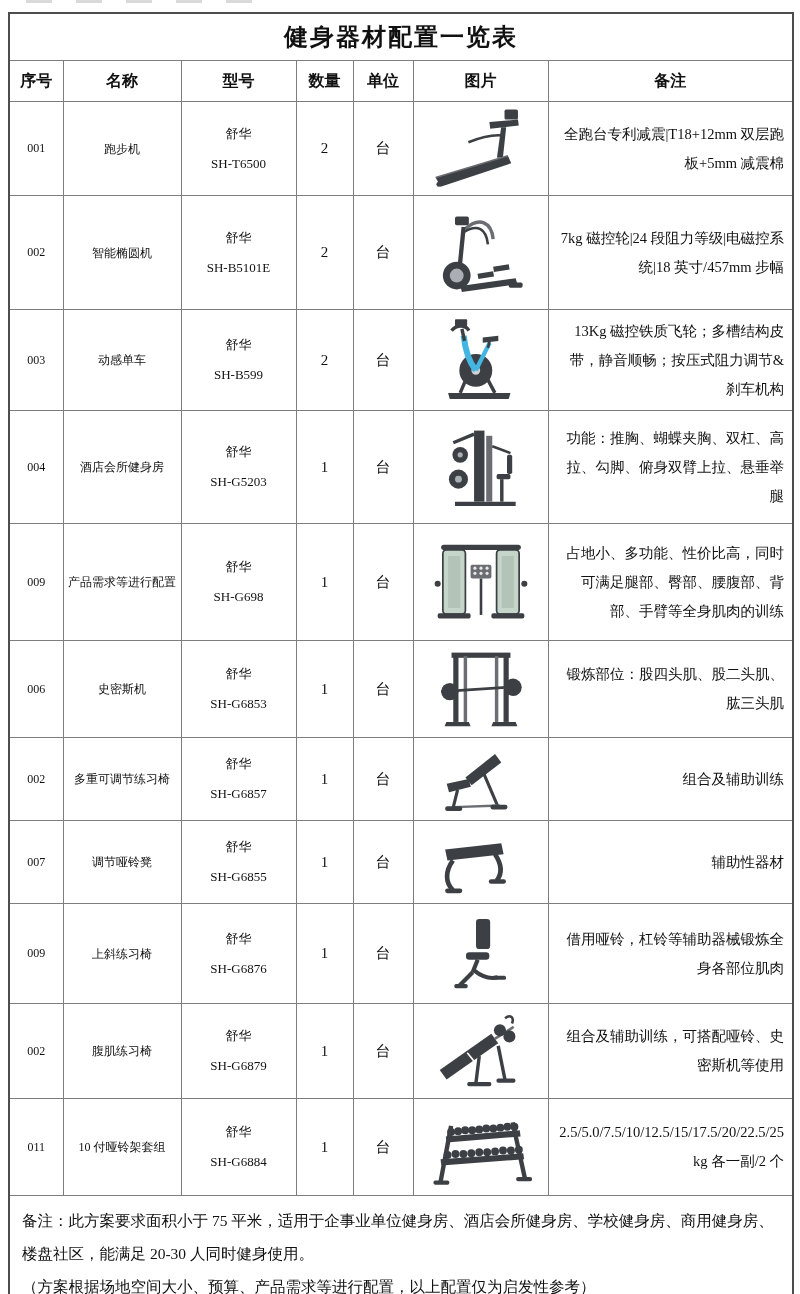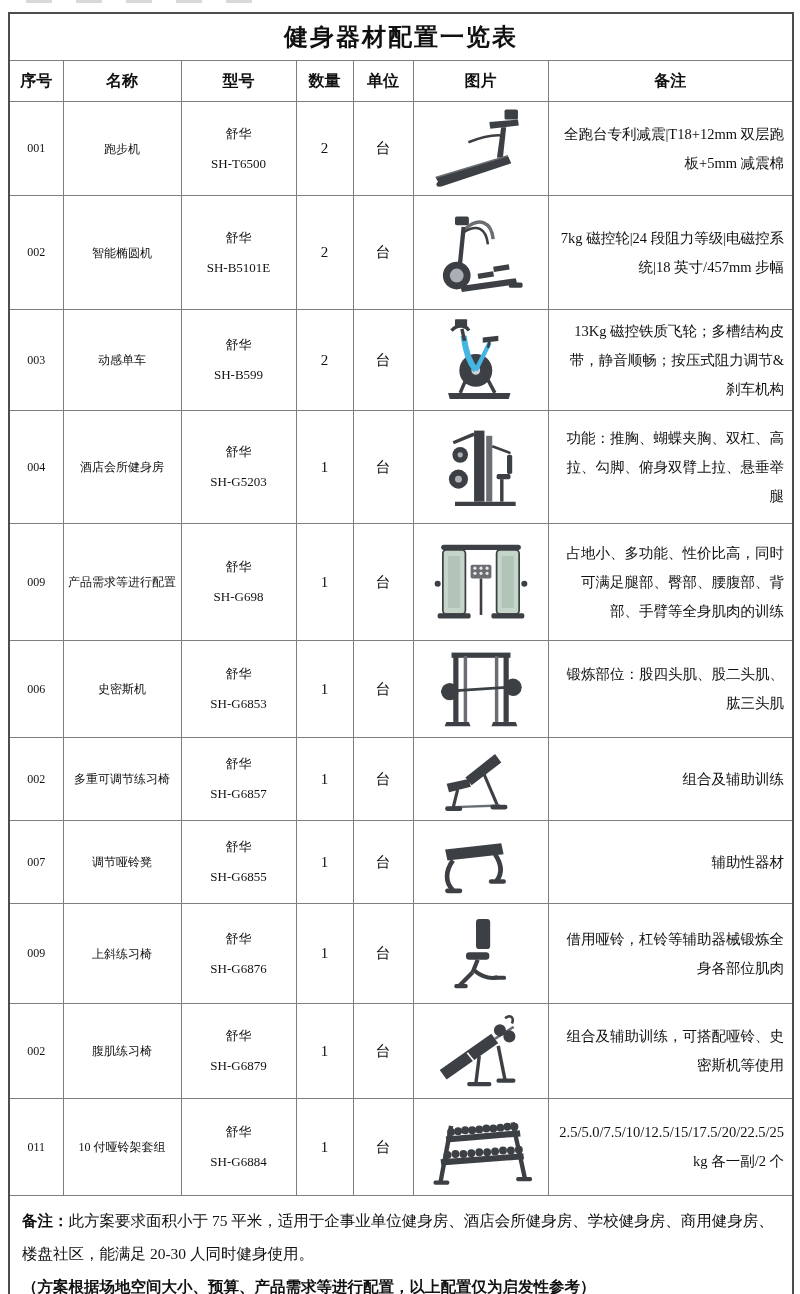--- a/index.html
+++ b/index.html
@@ -14,21 +14,21 @@
   td.c-no{font-size:12px;}
   td.c-name{font-size:12px;line-height:28px;padding:0 2px;word-break:break-all;}
   td.c-model{font-size:13px;}
   td.c-model div{line-height:30px;}
   td.c-qty,td.c-unit{font-size:15px;}
   td.c-img{padding:2px;}
   td.c-img svg{display:block;margin:0 auto;}
   td.c-remark{text-align:right;font-size:14.5px;line-height:29px;padding:4px 8px;word-break:break-all;}
   td.foot-cell{text-align:left;font-size:15.5px;line-height:33px;padding:8px 12px;word-break:break-all;}
   td.foot-cell p{margin:0;}
-  .b{font-weight:bold;}
+  .b{font-weight:normal;}
   
   .dk{fill:#3c4044;}
   .md{fill:#6a6e73;}
   .lt{fill:#a9afb4;}
   .sdk{stroke:#3c4044;fill:none;}
   .smd{stroke:#6a6e73;fill:none;}
   .cyan{stroke:#45b5e2;fill:none;}
   .glass{fill:#c6d5ca;stroke:#3c4044;stroke-width:2;}
 </style>
 </head>

